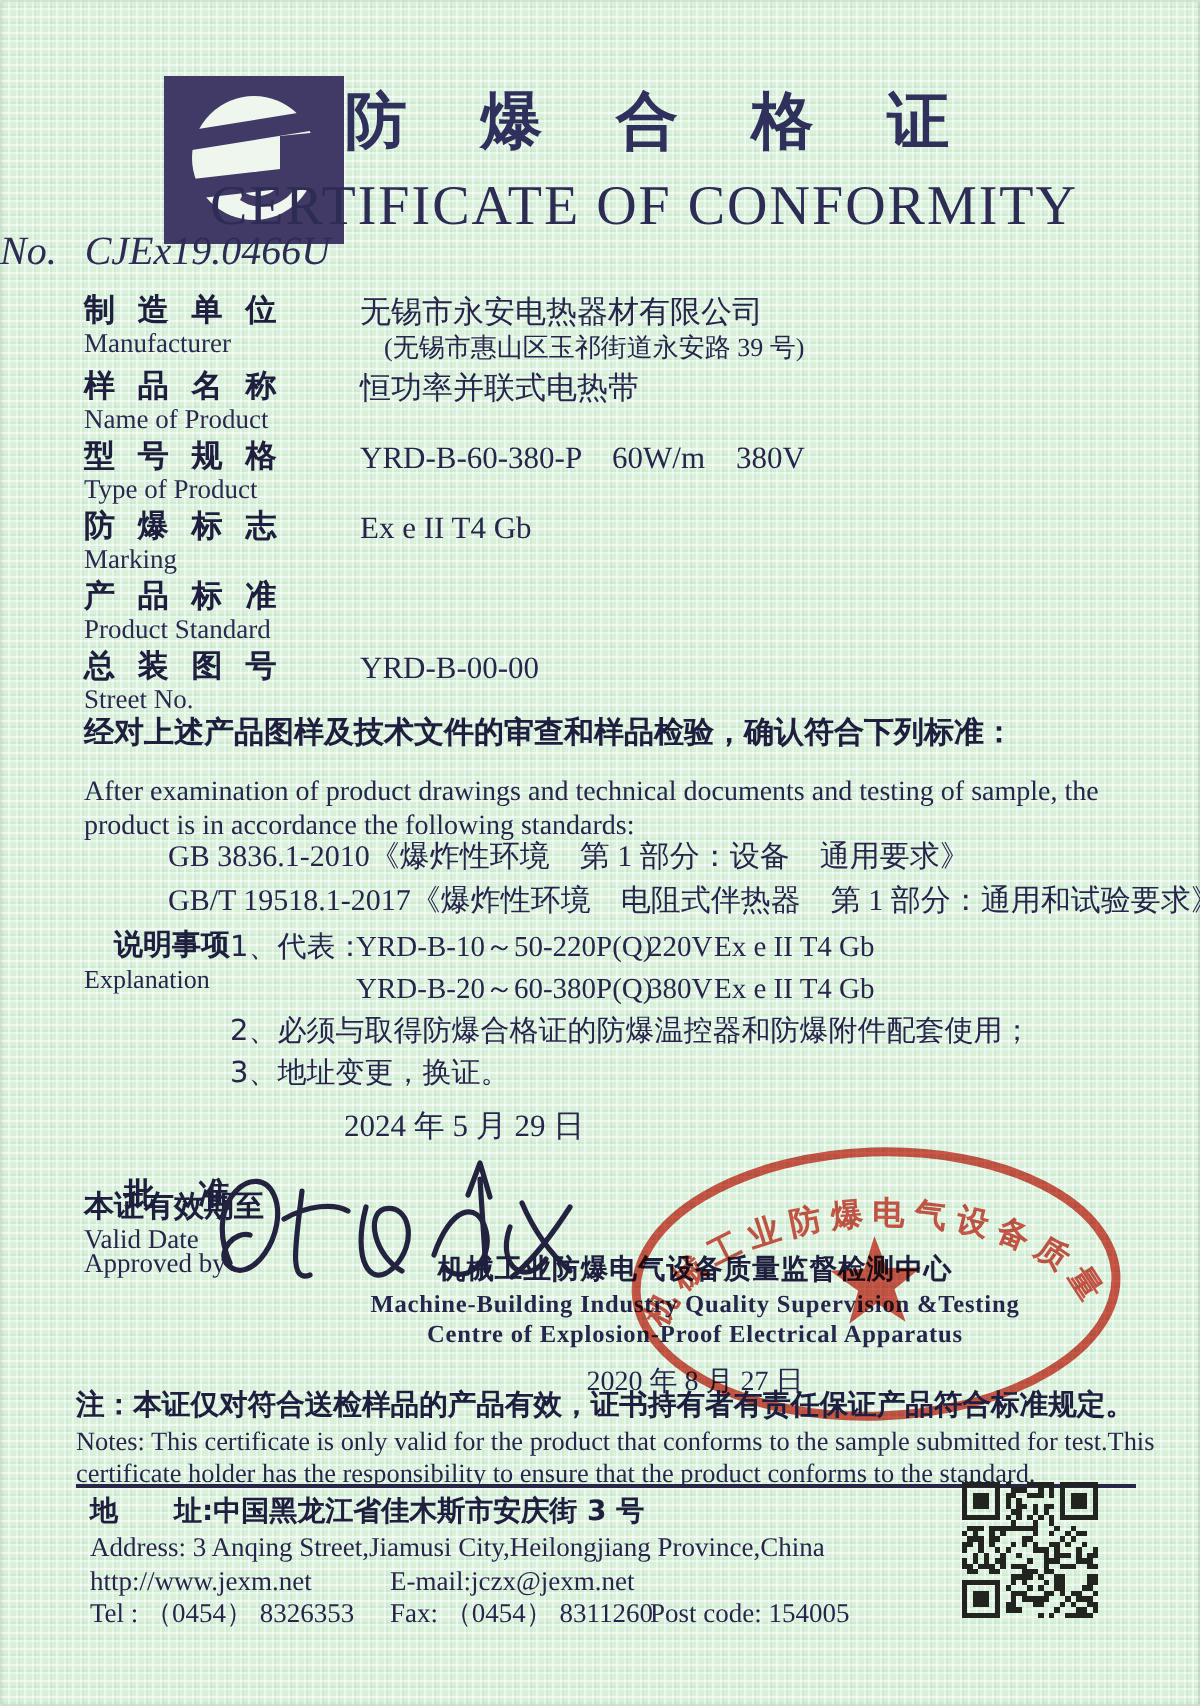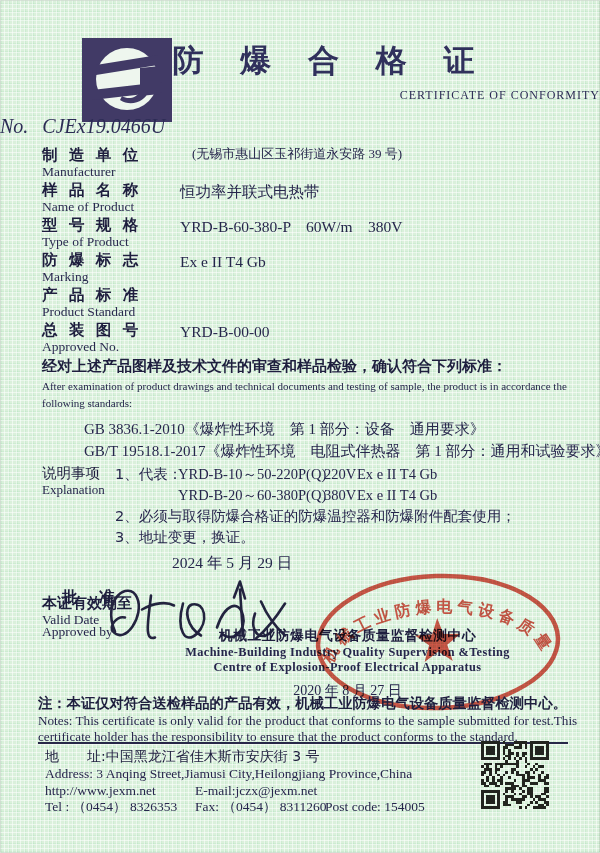--- a/index.html
+++ b/index.html
@@ -14,43 +14,43 @@
     font-family:"DejaVu Sans","Liberation Sans",sans-serif;
     color:#26264c;
     box-shadow:inset 0 0 0 1px rgba(60,90,60,.15);
   }
   .serif{font-family:"Liberation Serif","DejaVu Serif",serif;}
   .abs{position:absolute;}
   
   .logo{left:82px;top:38px;width:90px;height:84px;}
   .title{left:0;right:0;top:40px;text-align:center;padding-left:60px;
     font-size:31px;font-weight:700;letter-spacing:13px;color:#30305c;}
-  .subtitle{left:0;right:0;top:88px;text-align:right;padding-left:44px;
-    font-size:12px;letter-spacing:1px;color:#2c2c55;}
+  .subtitle{left:0;right:0;top:88px;text-align:center;padding-left:44px;
+    font-size:28px;letter-spacing:1px;color:#2c2c55;}
   .cert-no{left:0;right:0;top:115px;text-align:left;font-size:20px;color:#2c2c55;font-style:italic;}
   .cert-no .lbl{margin-right:14px;}
   
   .fields{left:42px;top:146px;right:26px;}
   .f-row{display:flex;margin-bottom:2px;}
   .f-label{width:138px;flex:none;}
   .f-zh{font-size:15.5px;font-weight:700;letter-spacing:3px;line-height:18px;color:#1e1e3e;}
   .f-en{font-size:13.5px;line-height:15px;color:#2a2a50;}
   .f-val{flex:1;font-size:15.5px;line-height:19px;padding-top:1px;white-space:pre;
     font-family:"Liberation Serif","DejaVu Serif",serif;}
   .f-val2{font-size:13px;line-height:16px;white-space:pre;
     font-family:"Liberation Serif","DejaVu Serif",serif;margin-left:12px;}
   
   .statement{left:42px;right:26px;top:356px;}
   .st-zh{font-size:15px;font-weight:700;line-height:20px;color:#1e1e3e;}
-  .st-en{font-size:11px;line-height:17px;margin-top:2px;}
+  .st-en{font-size:14px;line-height:17px;margin-top:12px;}
   .standards{left:84px;right:16px;top:418px;font-size:15px;line-height:22px;white-space:nowrap;}
   
   .explain{left:42px;right:14px;top:464px;display:flex;}
   .ex-label{width:73px;flex:none;}
-  .ex-zh{font-size:14.5px;font-weight:400;line-height:18px;color:#1e1e3e;}
+  .ex-zh{font-size:14.5px;font-weight:700;line-height:18px;color:#1e1e3e;text-align:right;}
   .ex-en{font-size:13px;line-height:15px;}
   .ex-items{flex:1;font-size:14.5px;line-height:21px;}
   .ex-line{display:flex;white-space:nowrap;}
   .ex-no{width:63px;flex:none;}
   .ex-sp{width:63px;flex:none;}
   .ex-model{width:146px;flex:none;}
   .ex-volt{width:33px;flex:none;}
   .ex-model,.ex-volt,.ex-mark{font-family:"Liberation Serif","DejaVu Serif",serif;}
   
   .valid{left:42px;top:548px;display:flex;}
@@ -68,21 +68,21 @@
   .org-en{font-size:12.3px;line-height:15px;font-weight:600;letter-spacing:.4px;}
   .org-date{font-size:14px;margin-top:7px;}
   .stamp{left:308px;top:566px;width:260px;height:150px;mix-blend-mode:multiply;opacity:.85;transform:rotate(-2deg);pointer-events:none;}
   
   .notes{left:38px;right:22px;top:694px;}
   .n-zh{font-size:14.3px;font-weight:700;line-height:19px;color:#1e1e3e;}
   .n-en{font-size:13.2px;line-height:15.5px;}
   .divider{left:38px;right:32px;top:742px;border-top:2px solid #272748;height:0;}
   .footer{left:45px;top:748px;width:430px;font-size:13.5px;}
   .ft-row{display:flex;line-height:15.5px;margin-bottom:1px;white-space:nowrap;}
-  .ft-zh{font-weight:400;color:#1e1e3e;font-size:14px;line-height:17px;}
+  .ft-zh{font-weight:700;color:#1e1e3e;font-size:14px;line-height:17px;}
   .ft-c1{width:150px;flex:none;}
   .ft-c2{width:130px;flex:none;}
   .qr{left:481px;top:741px;width:68px;height:68px;}
 </style>
 </head>
 <body>
 
 <div class="page">
 
   <svg class="abs logo" viewBox="0 0 90 84">
@@ -100,20 +100,21 @@
     <span class="lbl">No.</span><span>CJEx19.0466U</span>
   </div>
 
   <div class="abs fields">
     <div class="f-row">
       <div class="f-label">
         <div class="f-zh">制 造 单 位</div>
         <div class="f-en serif">Manufacturer</div>
       </div>
       <div>
+        <div class="f-val">无锡市永安电热器材有限公司</div>
         <div class="f-val2">(无锡市惠山区玉祁街道永安路 39 号)</div>
       </div>
     </div>
     <div class="f-row">
       <div class="f-label">
         <div class="f-zh">样 品 名 称</div>
         <div class="f-en serif">Name of Product</div>
       </div>
       <div class="f-val">恒功率并联式电热带</div>
     </div>
@@ -133,21 +134,21 @@
     </div>
     <div class="f-row">
       <div class="f-label">
         <div class="f-zh">产 品 标 准</div>
         <div class="f-en serif">Product Standard</div>
       </div>
     </div>
     <div class="f-row">
       <div class="f-label">
         <div class="f-zh">总 装 图 号</div>
-        <div class="f-en serif">Approved No.</div>
+        <div class="f-en serif">Street No.</div>
       </div>
       <div class="f-val">YRD-B-00-00</div>
     </div>
   </div>
 
   <div class="abs statement">
     <div class="st-zh">经对上述产品图样及技术文件的审查和样品检验，确认符合下列标准：</div>
     <div class="st-en serif">After examination of product drawings and technical documents and testing of sample, the product is in accordance the following standards:</div>
   </div>
 
@@ -215,21 +216,21 @@
     <defs>
       <path id="sealArc" d="M 24,100 A 106,54 0 1 1 236,100" fill="none"></path>
     </defs>
     <text font-size="16" fill="#d43a2c" letter-spacing="4.5" font-weight="bold" font-family="DejaVu Sans, sans-serif">
       <textPath href="#sealArc" startOffset="2%">机械工业防爆电气设备质量监督检测中心</textPath>
     </text>
     <polygon fill="#d43a2c" points="130,52 135.6,68.2 152.8,68.6 139.1,79 144.1,95.4 130,85.6 115.9,95.4 120.9,79 107.2,68.6 124.4,68.2"></polygon>
   </svg>
 
   <div class="abs notes">
-    <div class="n-zh">注：本证仅对符合送检样品的产品有效，机械工业防爆电气设备质量监督检测中心。</div>
+    <div class="n-zh">注：本证仅对符合送检样品的产品有效，证书持有者有责任保证产品符合标准规定。</div>
     <div class="n-en serif">Notes: This certificate is only valid for the product that conforms to the sample submitted for test.This certificate holder has the responsibility to ensure that the product conforms to the standard.</div>
   </div>
 
   <div class="abs divider"></div>
 
   <div class="abs footer">
     <div class="ft-row ft-zh">地　　址:中国黑龙江省佳木斯市安庆街 3 号</div>
     <div class="ft-row serif">Address: 3 Anqing Street,Jiamusi City,Heilongjiang Province,China</div>
     <div class="ft-row serif">
       <span class="ft-c1">http://www.jexm.net</span>

